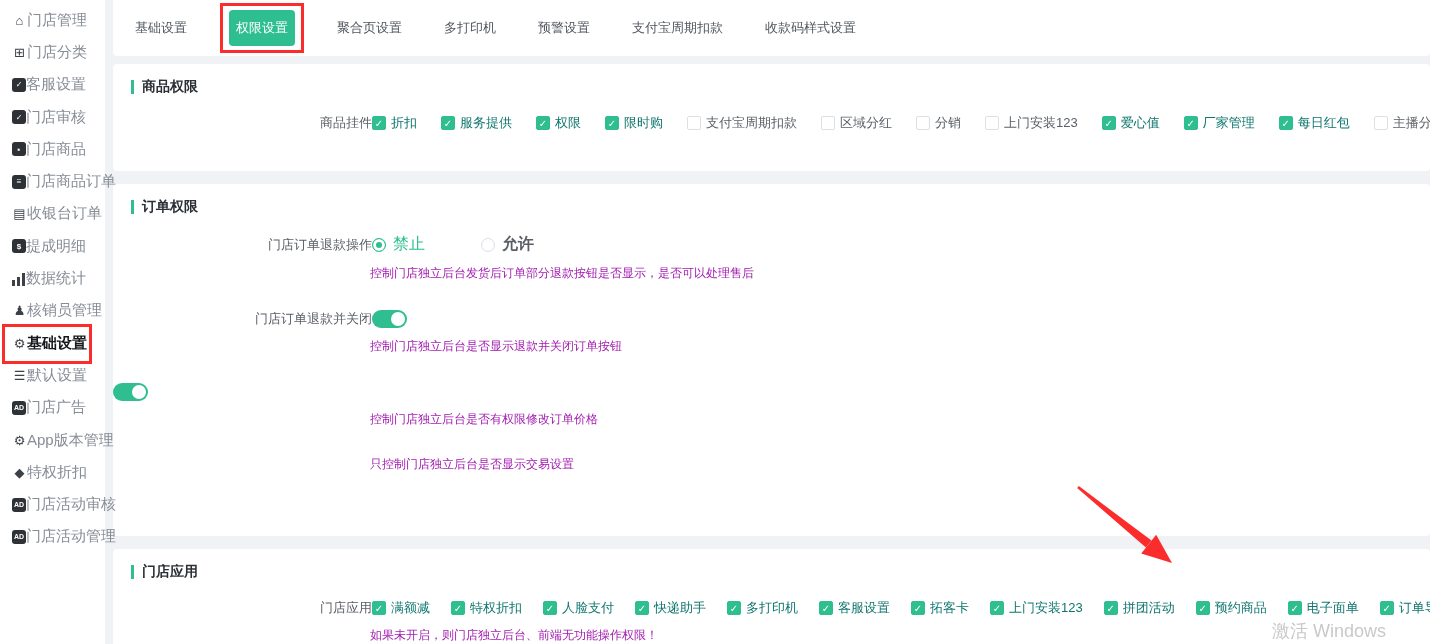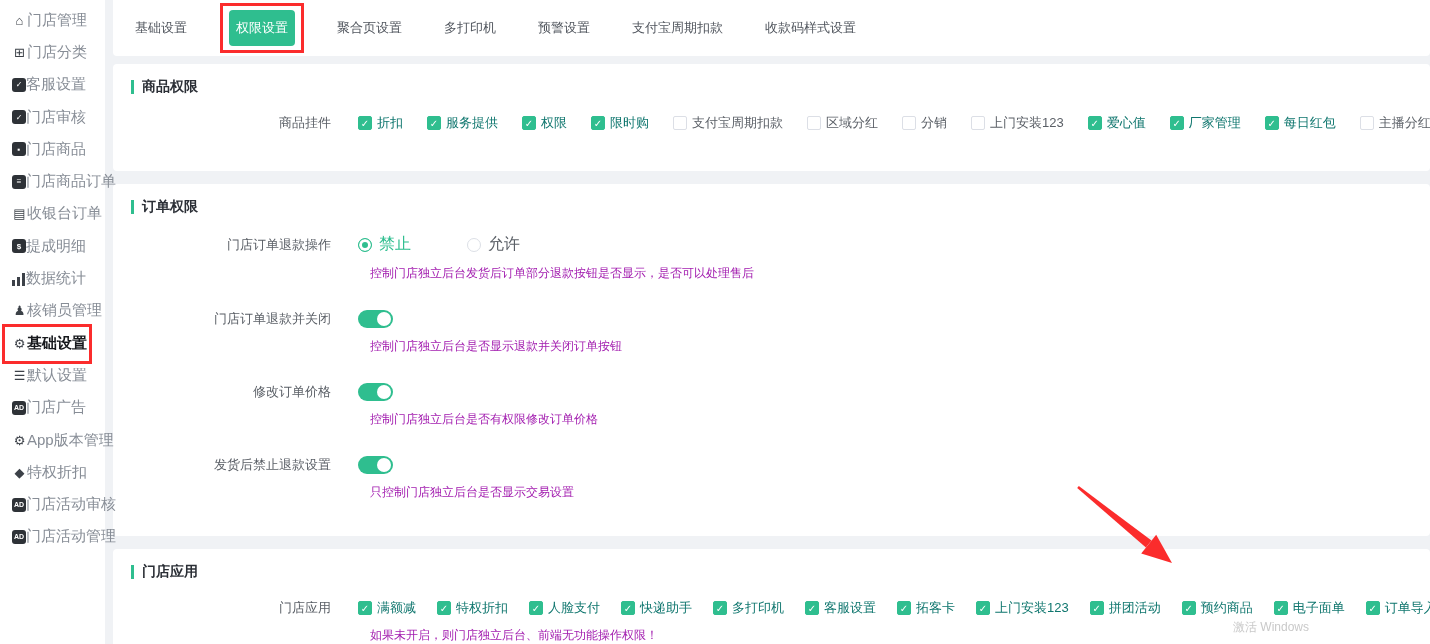--- a/index.html
+++ b/index.html
@@ -31,48 +31,48 @@
   .tab.active { position:relative; background:#2fbe8f; color:#fff; padding:9px 7px; border-radius:4px; }
   .tab.annotated::after { content:""; position:absolute; inset:-7px -9px; border:3px solid #fb2c2c; z-index:60; pointer-events:none; }
 
   .sec-card { margin-top:8px; padding-top:14px; overflow:hidden; }
   .sec-card.tall { margin-top:13px; }
   .sec-title { display:flex; align-items:center; padding-left:18px; }
   .sec-title .bar { width:3px; height:14px; background:#2fbe8f; margin-right:8px; }
   .sec-title .t { font-size:14px; font-weight:bold; color:#2b2f36; }
 
   .form-row { display:flex; align-items:center; margin-top:18px; }
-  .row-label { width:245px; flex:0 0 245px; text-align:right; padding-right:27px; font-size:13px; color:#5a5f66; white-space:nowrap; }
+  .row-label { width:245px; flex:0 0 245px; text-align:right; padding-right:0; font-size:13px; color:#5a5f66; white-space:nowrap;margin-left:14px; }
   .controls { display:flex; align-items:center; gap:24px; flex-wrap:nowrap; white-space:nowrap; }
 
   
   .check-item { position:relative; display:flex; align-items:center; cursor:pointer; }
   .cbox { width:14px; height:14px; border-radius:2px; border:1px solid #dcdfe6; background:#fff; display:flex; align-items:center; justify-content:center; font-size:10px; color:#fff; }
   .check-item.checked .cbox { background:#2fbe8f; border-color:#2fbe8f; }
   .check-item .c-label { font-size:13px; color:#5a5f66; margin-left:5px; }
   .check-item.checked .c-label { color:#0f766e; }
 
   
   .radio-item { display:flex; align-items:center; cursor:pointer; }
   .rdot { width:14px; height:14px; border-radius:50%; border:1px solid #dcdfe6; background:#fff; }
   .radio-item.selected .rdot { border:1px solid #2fbe8f; background:#2fbe8f; box-shadow:inset 0 0 0 3px #fff; }
   .radio-item .r-label { font-size:16px; margin-left:7px; color:#5a5f66; }
   .radio-item.selected .r-label { color:#2fbe8f; }
-  .radio-item + .radio-item { margin-left:32px; }
+  .radio-item + .radio-item { margin-left:32px;font-weight:bold; }
 
   
   .switch { width:35px; height:18px; border-radius:9px; background:#2fbe8f; position:relative; cursor:pointer; }
   .switch .knob { position:absolute; right:2px; top:2px; width:14px; height:14px; border-radius:50%; background:#fff; }
 
   .help-text { margin-left:257px; margin-top:10px; font-size:12px; color:#a21caf; }
   .order-row { margin-bottom:28px; }
 
   
   .arrow-svg { position:absolute; left:0; top:0; width:1430px; height:644px; z-index:55; pointer-events:none; }
-  .watermark { position:absolute; left:1233px; top:619px; font-size:12px; color:#c9c9c9; z-index:40; }
+  .watermark { position:absolute; left:1272px; top:619px; font-size:18px; color:#c9c9c9; z-index:40; }
 </style>
 </head>
 <body>
 
 <div class="app">
 
   <aside class="sidebar" id="sidebar">
       <div class="sidebar-item">
         <span class="icon-glyph">⌂</span>
         <span class="s-label">门店管理</span>
@@ -243,38 +243,29 @@
               <div class="controls">
                 <span class="switch">
                   <span class="knob"></span>
                 </span>
               </div>
             </div>
             <div class="help-text">控制门店独立后台是否显示退款并关闭订单按钮</div>
           </div>
           <div class="order-row">
             <div class="form-row">
-              <div class="row-label">修改订单价格</div>
               <div class="controls">
                 <span class="switch">
                   <span class="knob"></span>
                 </span>
               </div>
             </div>
             <div class="help-text">控制门店独立后台是否有权限修改订单价格</div>
           </div>
           <div class="order-row">
-            <div class="form-row">
-              <div class="row-label">发货后禁止退款设置</div>
-              <div class="controls">
-                <span class="switch">
-                  <span class="knob"></span>
-                </span>
-              </div>
-            </div>
             <div class="help-text">只控制门店独立后台是否显示交易设置</div>
           </div>
         </div>
     </section>
 
     <section class="card sec-card tall" style="height:160px;">
       <div class="sec-title">
         <span class="bar"></span>
         <span class="t">门店应用</span>
       </div>

